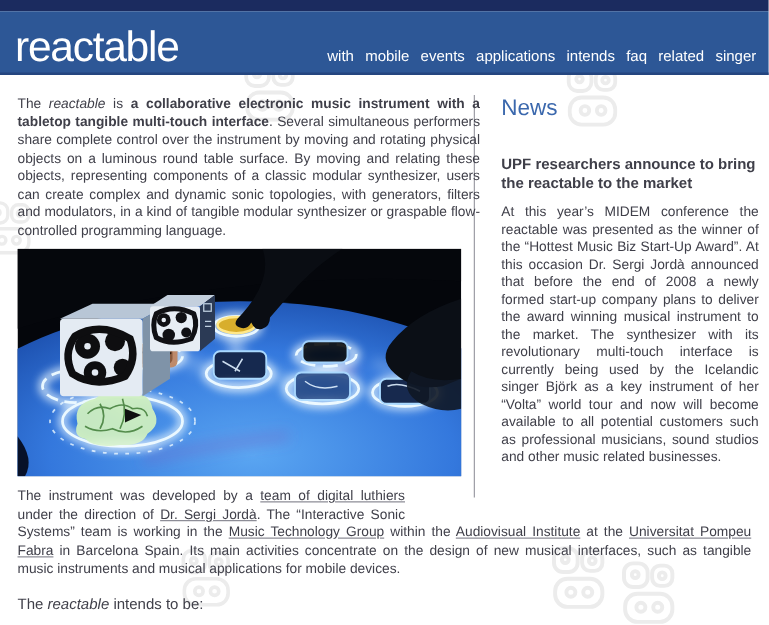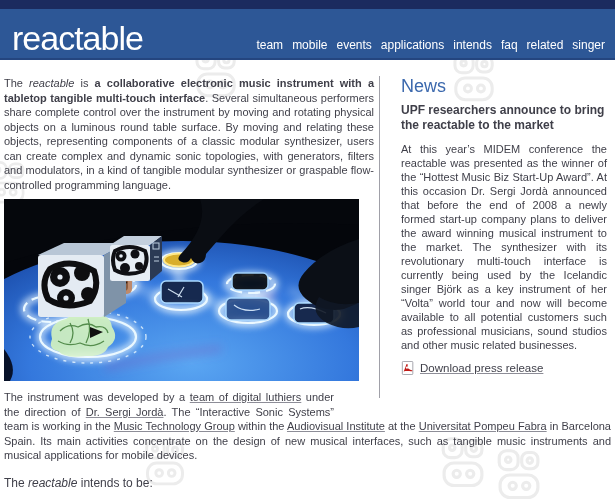--- a/index.html
+++ b/index.html
@@ -16,41 +16,41 @@
   }
   .logo{
     color:#fff;font-size:34px;line-height:34px;font-weight:400;letter-spacing:-1px;
     position:relative;top:4px;cursor:pointer;
   }
   .nav{font-size:12px;line-height:12px;}
   .nav a{color:#fff;text-decoration:none;margin-left:9px;cursor:pointer;}
   
   .wm{position:absolute;z-index:0;}
   
-  .content{position:relative;z-index:1;padding:0 4px;}
+  .content{position:relative;z-index:1;padding:0 14px;}
   p{margin:0;}
   .intro{
     width:370px;margin-top:16px;text-align:justify;
     font-size:11px;line-height:14.5px;
   }
   .intro i{font-style:italic;}
   .intro b{font-weight:bold;}
   .photo{width:355px;height:182px;margin-top:7px;display:block;}
   .developed{
     margin-top:9px;text-align:justify;font-size:11px;line-height:14.5px;
   }
   .first-line-spacer{float:right;width:277px;height:15px;}
   .lnk{color:#3f3f49;text-decoration:underline;text-decoration-color:#8d8d97;cursor:pointer;}
   .intends{margin-top:13px;font-size:12px;line-height:14.5px;}
   .intends i{font-style:italic;}
   
   .divider{position:absolute;left:379px;top:76px;width:1px;height:322px;background:#a0a0a8;z-index:1;}
   .sidebar{position:absolute;left:401px;top:76px;width:206px;z-index:1;}
   .news-title{font-size:18px;line-height:20px;color:#3b68ad;font-weight:400;margin:0;}
-  .news-headline{font-size:12px;line-height:15px;font-weight:bold;margin:7px 0 0 0;color:#3f3f49;}
+  .news-headline{font-size:12px;line-height:15px;font-weight:bold;margin:28px 0 0 0;color:#3f3f49;}
   .news-body{margin-top:9px;font-size:11px;line-height:14px;text-align:justify;}
   .download-row{margin-top:9px;font-size:11.5px;display:flex;align-items:center;gap:5px;}
   .download-row a{color:#3f3f49;text-decoration:underline;text-decoration-color:#8d8d97;cursor:pointer;}
   .pdficon{width:14px;height:14px;flex:0 0 auto;}
 </style>
 </head>
 <body>
 
 <svg width="0" height="0" style="position:absolute">
   <defs>
@@ -83,36 +83,28 @@
 <svg class="wm" style="left:436px;top:436px" width="54" height="54">
     <use href="#wm-sym"></use>
   </svg>
 <svg class="wm" style="left:492px;top:448px" width="54" height="54">
     <use href="#wm-sym"></use>
   </svg>
 
 <div class="topstrip"></div>
 <div class="headerbar">
   <div class="logo">reactable</div>
-  <div class="nav"><a href="#">team</a><a href="#">mobile</a><a href="#">events</a><a href="#">applications</a><a href="#">intends</a><a href="#">faq</a><a href="#">related</a><a href="#">singer</a></div>
+  <div class="nav"><a href="#">with</a><a href="#">mobile</a><a href="#">events</a><a href="#">applications</a><a href="#">intends</a><a href="#">faq</a><a href="#">related</a><a href="#">singer</a></div>
 </div>
 
 <div class="divider"></div>
 <div class="sidebar">
   <h2 class="news-title">News</h2>
   <h3 class="news-headline">UPF researchers announce to bring the reactable to the market</h3>
   <p class="news-body">At this year’s MIDEM conference the reactable was presented as the winner of the “Hottest Music Biz Start-Up Award”. At this occasion Dr. Sergi Jordà announced that before the end of 2008 a newly formed start-up company plans to deliver the award winning musical instrument to the market. The synthesizer with its revolutionary multi-touch interface is currently being used by the Icelandic singer Björk as a key instrument of her “Volta” world tour and now will become available to all potential customers such as professional musicians, sound studios and other music related businesses.</p>
-  <div class="download-row">
-    <svg class="pdficon" viewBox="0 0 16 16">
-      <rect x="1.5" y="0.5" width="12" height="15" rx="1" fill="#fff" stroke="#9a9aa2" stroke-width="1"></rect>
-      <path d="M3 12 C5 8 6 4 6.5 3.5 C7.5 3 8 4 7.5 6 C7 8.5 10 10 12.5 10.5 C13.5 11 13 12 11.5 11.8 C8 11.3 5 11.5 3 12 Z" fill="#c11b17"></path>
-      <circle cx="6.8" cy="7.6" r="1.2" fill="#fff"></circle>
-    </svg>
-    <a href="#">Download press release</a>
-  </div>
 </div>
 
 <div class="content">
 
   <p class="intro"><span>The </span><i>reactable</i><span> is </span><b>a collaborative electronic music instrument with a tabletop tangible multi-touch interface</b><span>. Several simultaneous performers share complete control over the instrument by moving and rotating physical objects on a luminous round table surface. By moving and relating these objects, representing components of a classic modular synthesizer, users can create complex and dynamic sonic topologies, with generators, filters and modulators, in a kind of tangible modular synthesizer or graspable flow-controlled programming language.</span></p>
 
   <svg class="photo" viewBox="0 0 355 182" preserveAspectRatio="none">
     <defs>
       <radialGradient id="tableG" cx="52%" cy="48%" r="72%">
         <stop offset="0%" stop-color="#5aa6f2"></stop>

